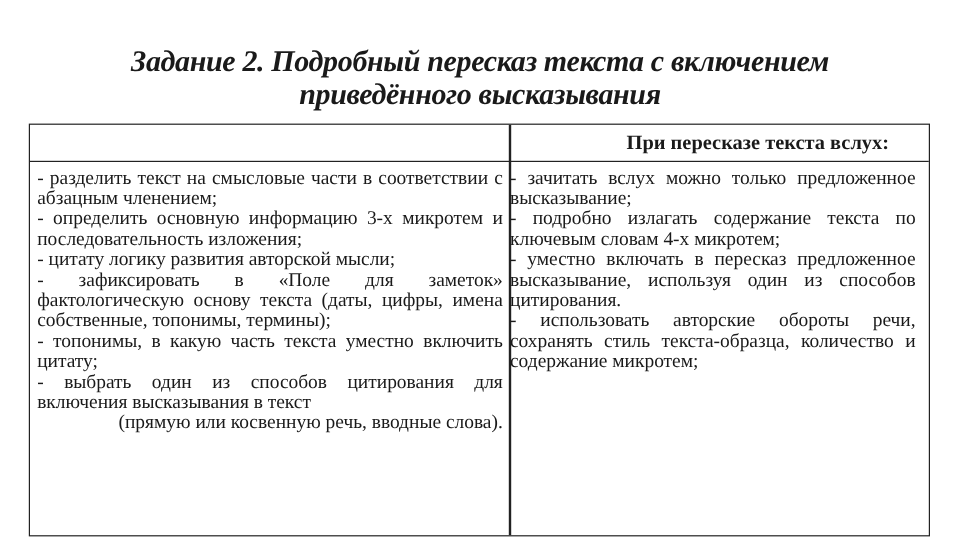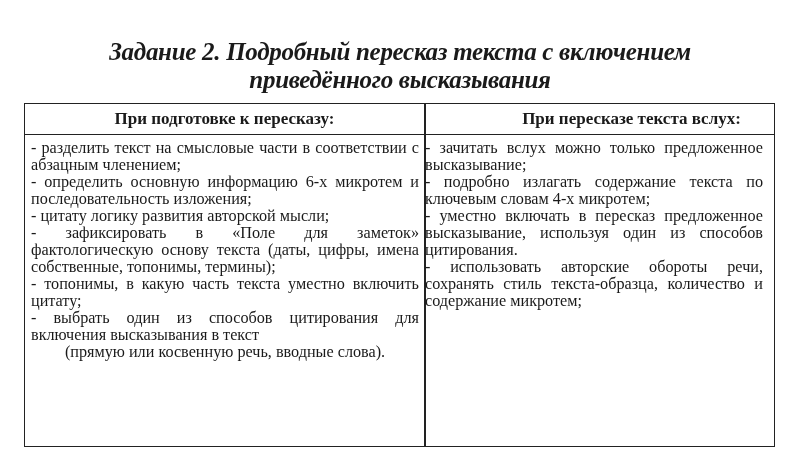--- a/index.html
+++ b/index.html
@@ -67,40 +67,39 @@
     .body-cell {
       position: absolute;
       top: 36px;
       font-size: 16.2px;
       line-height: 17px;
       text-align: justify;
     }
     .body-cell.c1 { left: 6px; width: 388px; }
     .body-cell.c2 { left: 400px; width: 338px; }
     .item { margin: 0; }
-    .item.last-plain { text-align: center; }
+    .item.last-plain { text-align: right; }
   </style>
 </head>
 <body>
 
 <div class="title">
   <span>Задание 2. Подробный пересказ текста с включением</span>
   <span>приведённого высказывания</span>
 </div>
 
 <div class="table">
   <div class="head-row">
-    <div class="head-cell c1">При подготовке к пересказу:</div>
     <div class="head-cell c2">При пересказе текста вслух:</div>
   </div>
   <div class="divider"></div>
 
   <div class="body-cell c1">
     <p class="item">- разделить текст на смысловые части в соответствии с абзацным членением;</p>
-    <p class="item">- определить основную информацию 6-х микротем и последовательность изложения;</p>
+    <p class="item">- определить основную информацию 3-х микротем и последовательность изложения;</p>
     <p class="item">- цитату логику развития авторской мысли;</p>
     <p class="item">- зафиксировать в «Поле для заметок» фактологическую основу текста (даты, цифры, имена собственные, топонимы, термины);</p>
     <p class="item">- топонимы, в какую часть текста уместно включить цитату;</p>
     <p class="item">- выбрать один из способов цитирования для включения высказывания в текст</p>
     <p class="item last-plain">(прямую или косвенную речь, вводные слова).</p>
   </div>
 
   <div class="body-cell c2">
     <p class="item">- зачитать вслух можно только предложенное высказывание;</p>
     <p class="item">- подробно излагать содержание текста по ключевым словам 4-х микротем;</p>

